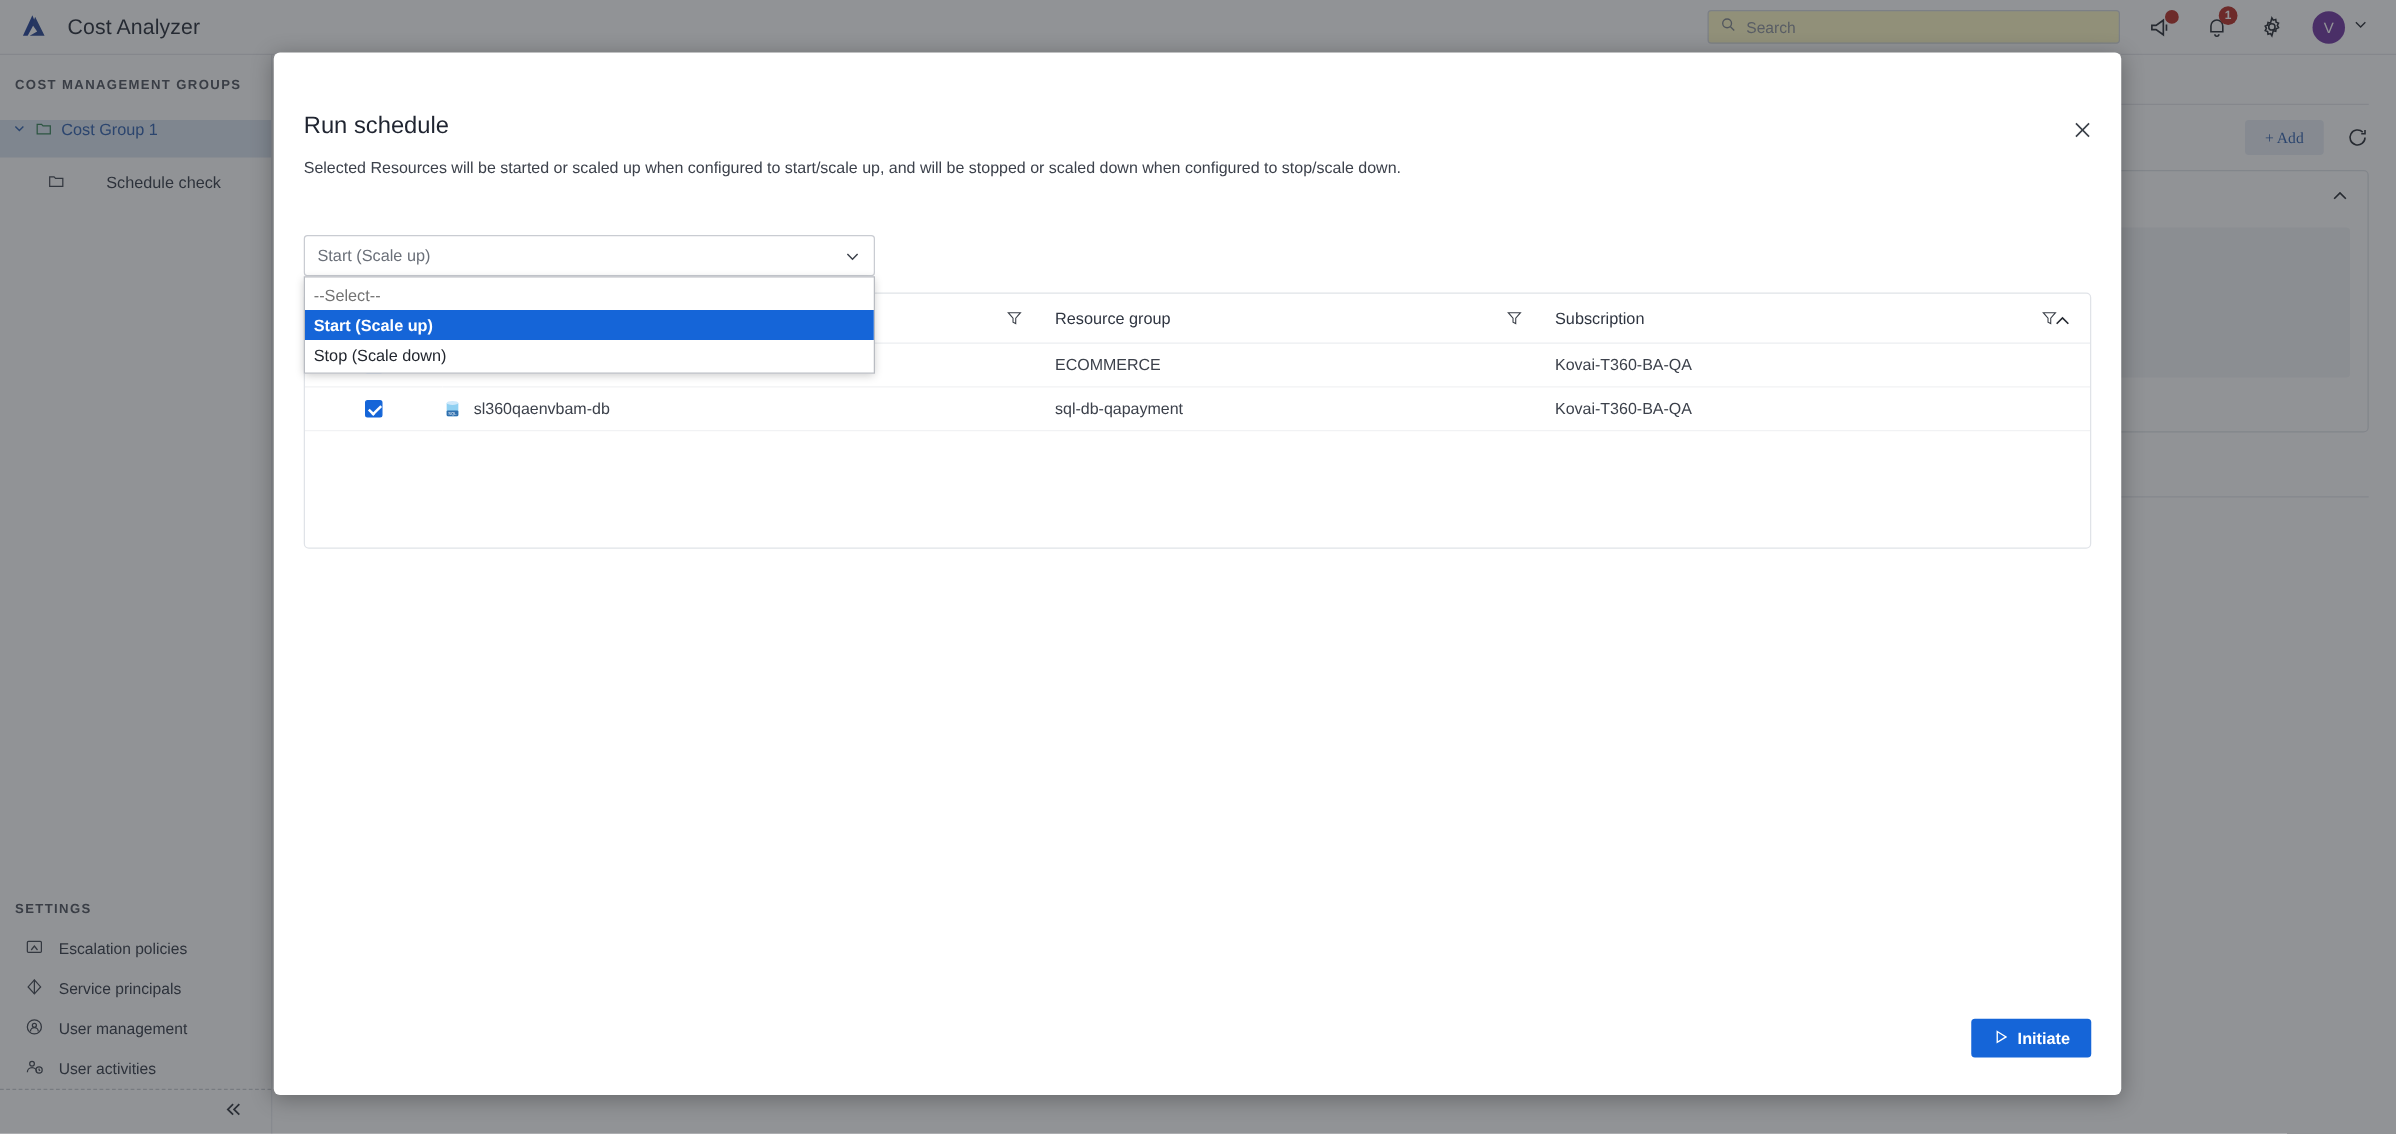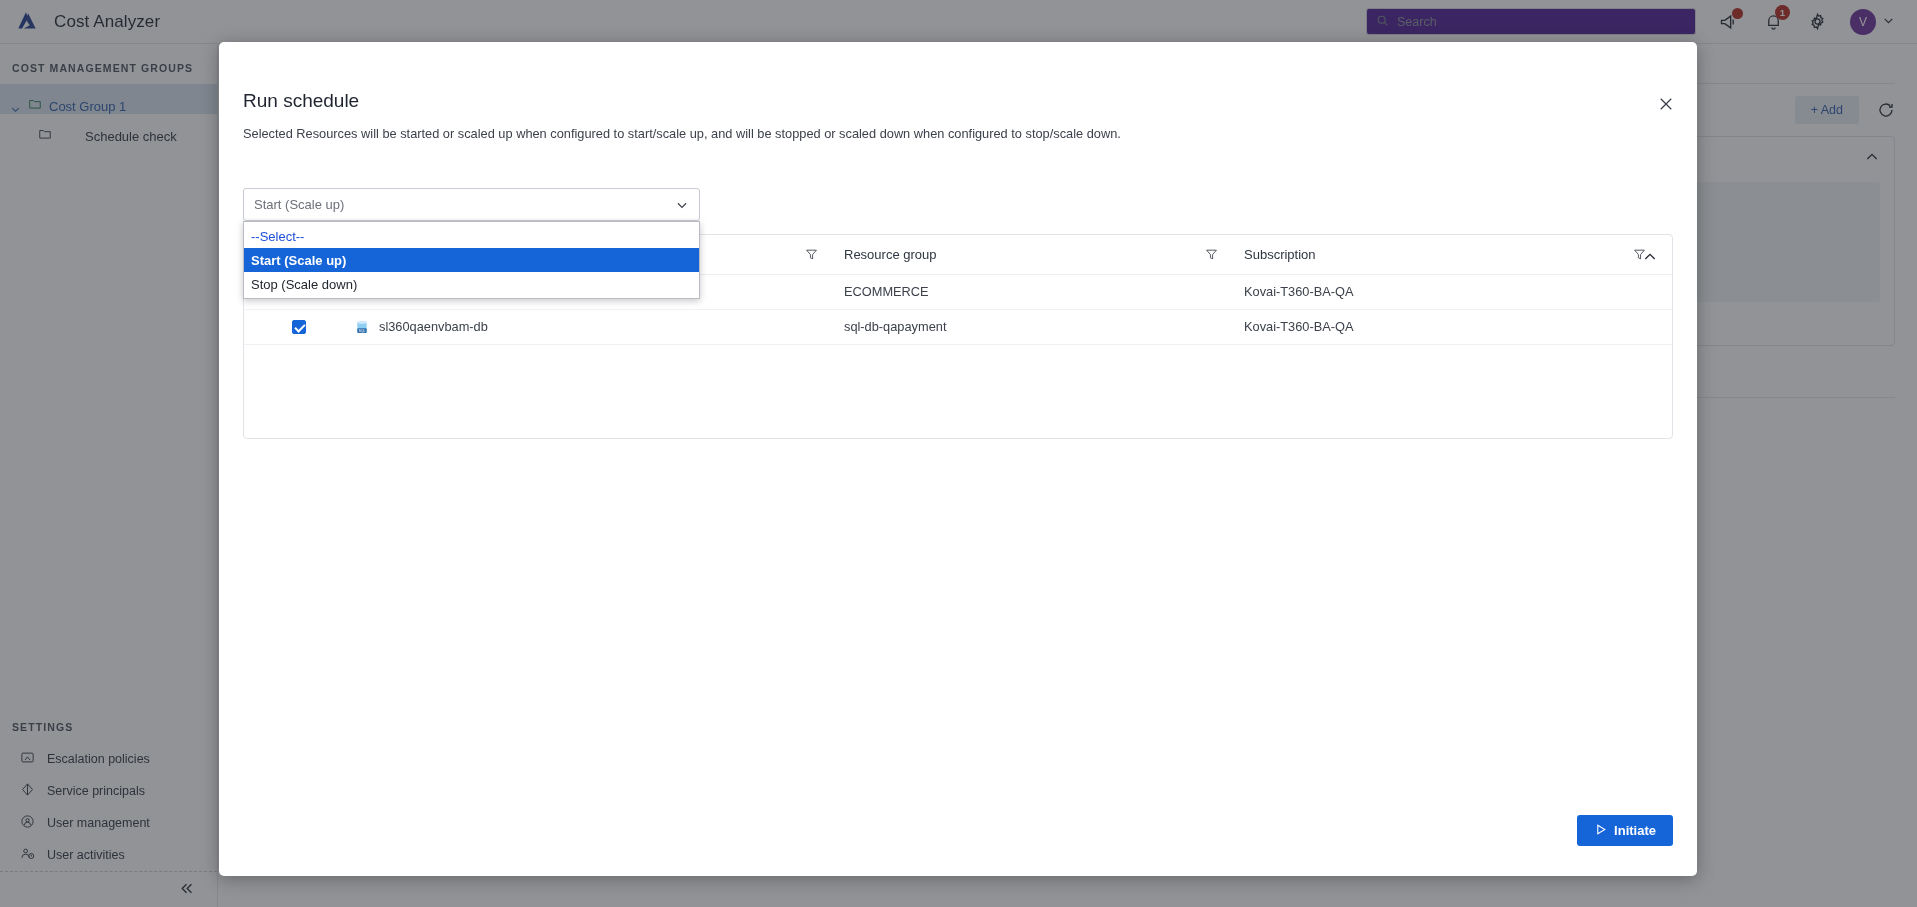--- a/index.html
+++ b/index.html
@@ -23,21 +23,21 @@
   }
   .brand { display:flex; align-items:center; gap:14px; padding-left:14px; width:218px; }
   .brand-logo { width:26px; height:26px; }
   .brand-title { font-size:17px; color:#1f2430; font-weight:400; letter-spacing:.1px; }
 
   .topbar-right {
     margin-left:auto; display:flex; align-items:center; gap:22px; padding-right:22px;
   }
   .searchbox {
     width:330px; height:27px; border:1px solid #d4d7dd; border-radius:3px;
-    display:flex; align-items:center; gap:8px; padding:0 9px; background:#4c1d95;
+    display:flex; align-items:center; gap:8px; padding:0 9px; background:#fef9c3;
   }
   .search-ph { font-size:12.5px; color:#8b8f98; }
   .icon-btn { position:relative; display:flex; align-items:center; justify-content:center;
               width:22px; height:22px; color:#20242c; cursor:pointer; }
   .badge-dot {
     position:absolute; top:-3px; right:-3px; width:11px; height:11px; border-radius:50%;
     background:#b3261e;
   }
   .badge-num {
     position:absolute; top:-6px; right:-6px; min-width:15px; height:15px; border-radius:50%;
@@ -53,22 +53,22 @@
   .sidebar {
     position:absolute; top:44px; left:0; width:218px; bottom:0;
     background:#ffffff; border-right:1px solid #e5e7eb;
     display:flex; flex-direction:column;
   }
   .side-head {
     font-size:10.5px; letter-spacing:1.1px; color:#4a4f59; font-weight:700;
     padding:18px 0 10px 12px; text-transform:uppercase;
   }
   .tree-item {
-    display:flex; align-items:flex-end; gap:7px; height:30px; padding-left:10px;
-    font-size:13px; color:#2f3541; cursor:pointer;
+    display:flex; align-items:flex-start; gap:7px; height:30px; padding-left:10px;
+    font-size:13px; color:#2f3541; cursor:pointer;margin-top:12px;
   }
   .tree-item.selected { background:#d9e3f0; color:#2b5cab; }
   .tree-item.child { padding-left:38px;gap:33px; }
   .chev-sm { width:11px; height:11px; flex:0 0 11px; }
 
   .side-bottom { margin-top:auto; }
   .settings-item {
     display:flex; align-items:center; gap:12px; height:32px; padding-left:20px;
     font-size:12.5px; color:#2f3541; cursor:pointer;
   }
@@ -80,21 +80,21 @@
   
   .content {
     position:absolute; top:44px; left:218px; right:0; bottom:0; background:#fff;
     padding:0 22px;
   }
   .tabs { display:flex; gap:28px; border-bottom:1px solid #e5e7eb; height:40px; align-items:flex-end; }
   .tab { font-size:13.5px; color:#2b5cab; padding-bottom:9px; border-bottom:2px solid #2b5cab; cursor:pointer; }
   .toolbar { display:flex; justify-content:flex-end; align-items:center; gap:18px; height:52px; }
   .btn-add {
     background:#e8edf5; color:#2b5cab; border:none; border-radius:3px; height:28px;
-    padding:0 16px; font-size:12.5px; cursor:pointer; font-family:Liberation Sans, sans-serif;
+    padding:0 16px; font-size:12.5px; cursor:pointer; font-family:Liberation Serif, serif;
   }
   .refresh { width:18px; height:18px; cursor:pointer; color:#20242c; }
   .panel {
     border:1px solid #e0e3e8; border-radius:4px; height:210px; padding:12px 14px;
   }
   .panel-head { display:flex; align-items:center; gap:14px; font-size:13.5px; color:#2f3541; }
   .panel-body { margin-top:14px; height:120px; background:#f3f4f6; border-radius:3px; }
   .actions-head { text-align:center; font-size:13px; color:#2f3541; margin-top:26px;
                   border-bottom:1px solid #e5e7eb; padding-bottom:10px; }
   .actions-row { display:flex; justify-content:center; gap:18px; padding-top:12px; color:#20242c; }
@@ -122,21 +122,21 @@
     display:flex; align-items:center; padding:0 10px; font-size:13px; color:#6b7079;
     cursor:pointer;
   }
   .select-box .chev { margin-left:auto; width:14px; height:14px; color:#3a3f48; }
   .select-menu {
     position:absolute; top:33px; left:0; width:457px; background:#fff;
     border:1px solid #b9bcc2; box-shadow:0 2px 7px rgba(0,0,0,.22); z-index:30;
     padding:2px 0;
   }
   .opt { height:24px; display:flex; align-items:center; padding:0 7px; font-size:13px; color:#22262e; cursor:pointer; }
-  .opt.placeholder { color:#1d4ed8; }
+  .opt.placeholder { color:#737373; }
   .opt.selected { background:#1565d8; color:#fff; font-weight:600; }
 
   
   .card {
     position:absolute; left:24px; top:192px; right:24px; height:205px;
     border:1px solid #e0e3e8; border-radius:4px; background:#fff;
   }
   .card-collapse { position:absolute; right:14px; top:14px; width:16px; height:16px; cursor:pointer; color:#262a32; }
 
   table.res { width:100%; border-collapse:collapse; table-layout:fixed; margin-top:12px; }

